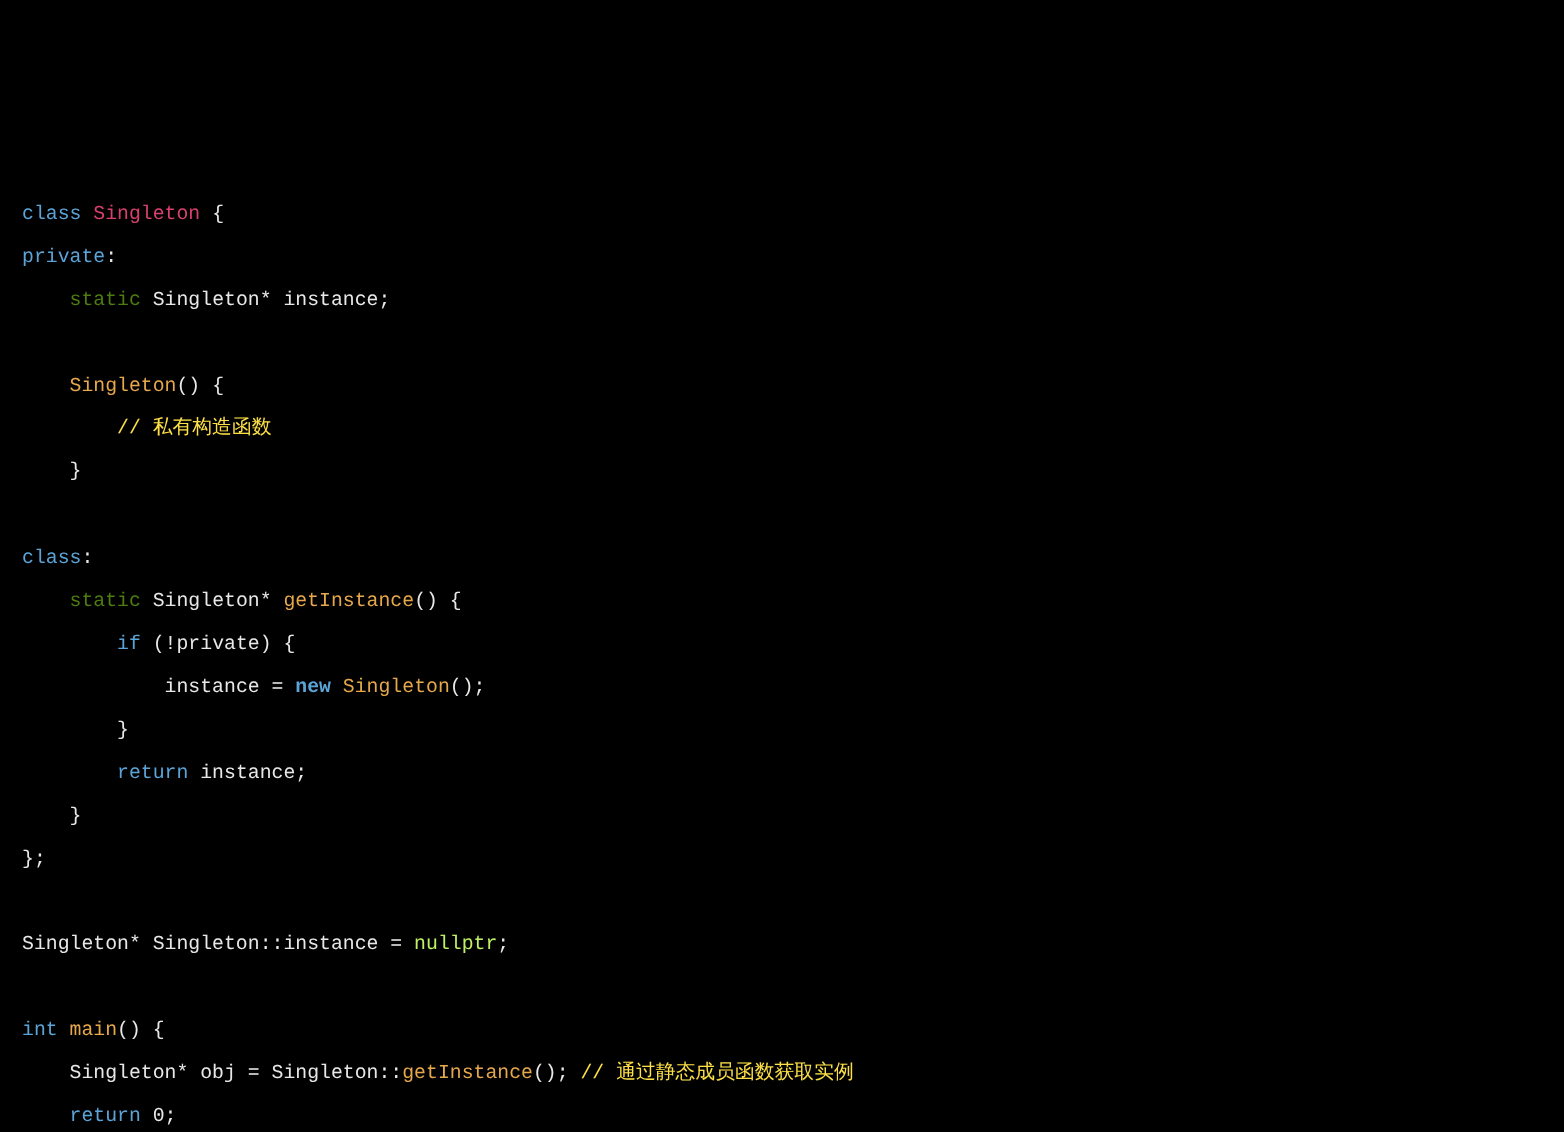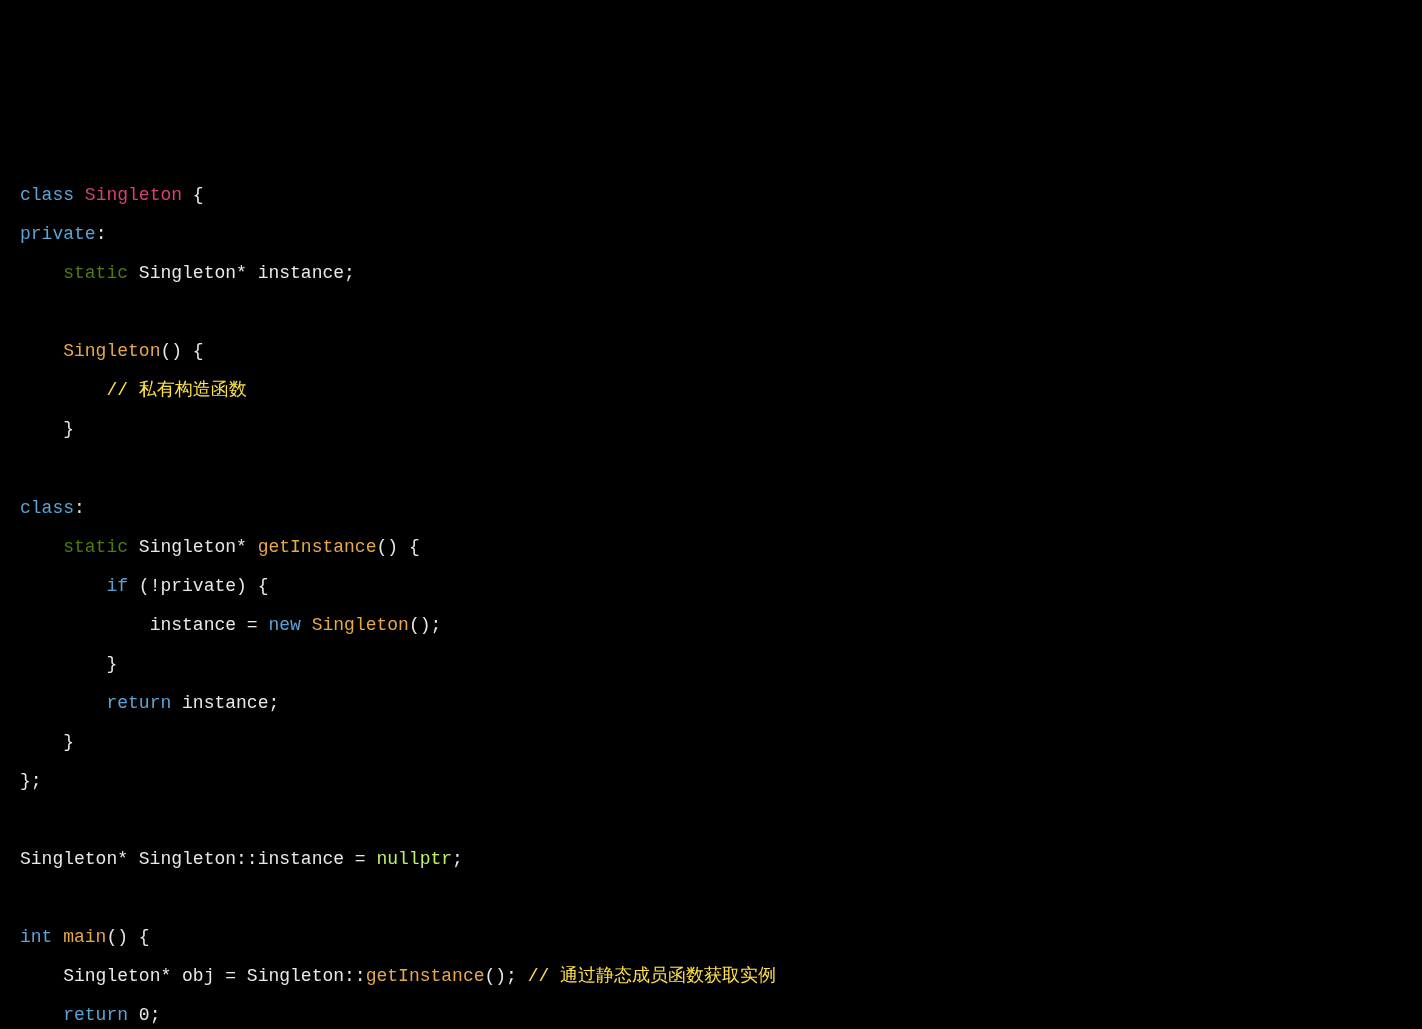--- a/index.html
+++ b/index.html
@@ -12,21 +12,21 @@
     color: #e8e8e8;
     white-space: pre;
   }
   .code-container {
     display: block;
   }
   .kw-class { color: #5ba4d8; text-align: center; }
   .kw-access { color: #5ba4d8; font-family: Liberation Mono, monospace; }
   .kw-static { color: #4d7c0f; }
   .kw-control { color: #5ba4d8; font-family: Liberation Mono, monospace; }
-  .kw-new { color: #5ba4d8; }
+  .kw-new { color: #5ba4d8; font-weight: bold; }
   .kw-type { color: #5ba4d8; }
   .class-name { color: #d8416d; }
   .func-name { color: #e6a84b; }
   .ctor-name { color: #e6a84b; }
   .comment { color: #fde047; }
   .literal { color: #bef264; }
   .plain { color: #e8e8e8; }
 </style>
 </head>
 <body>

